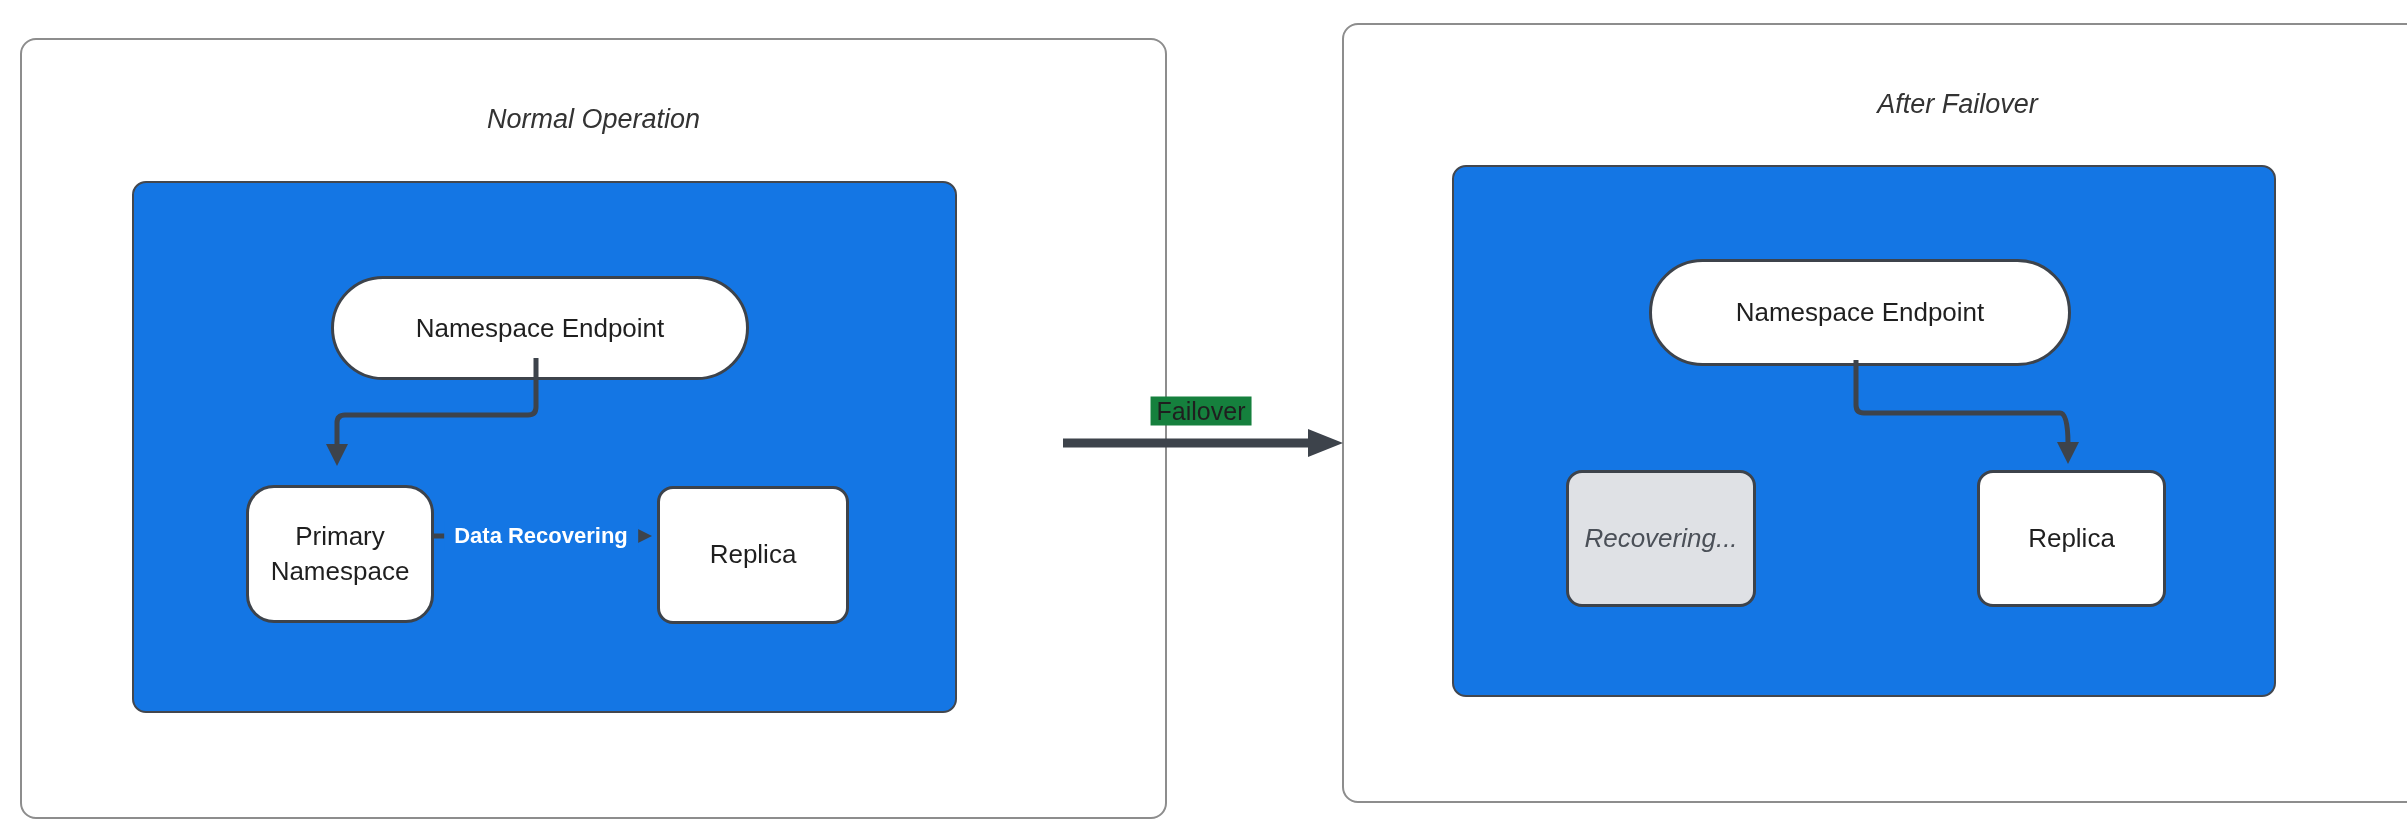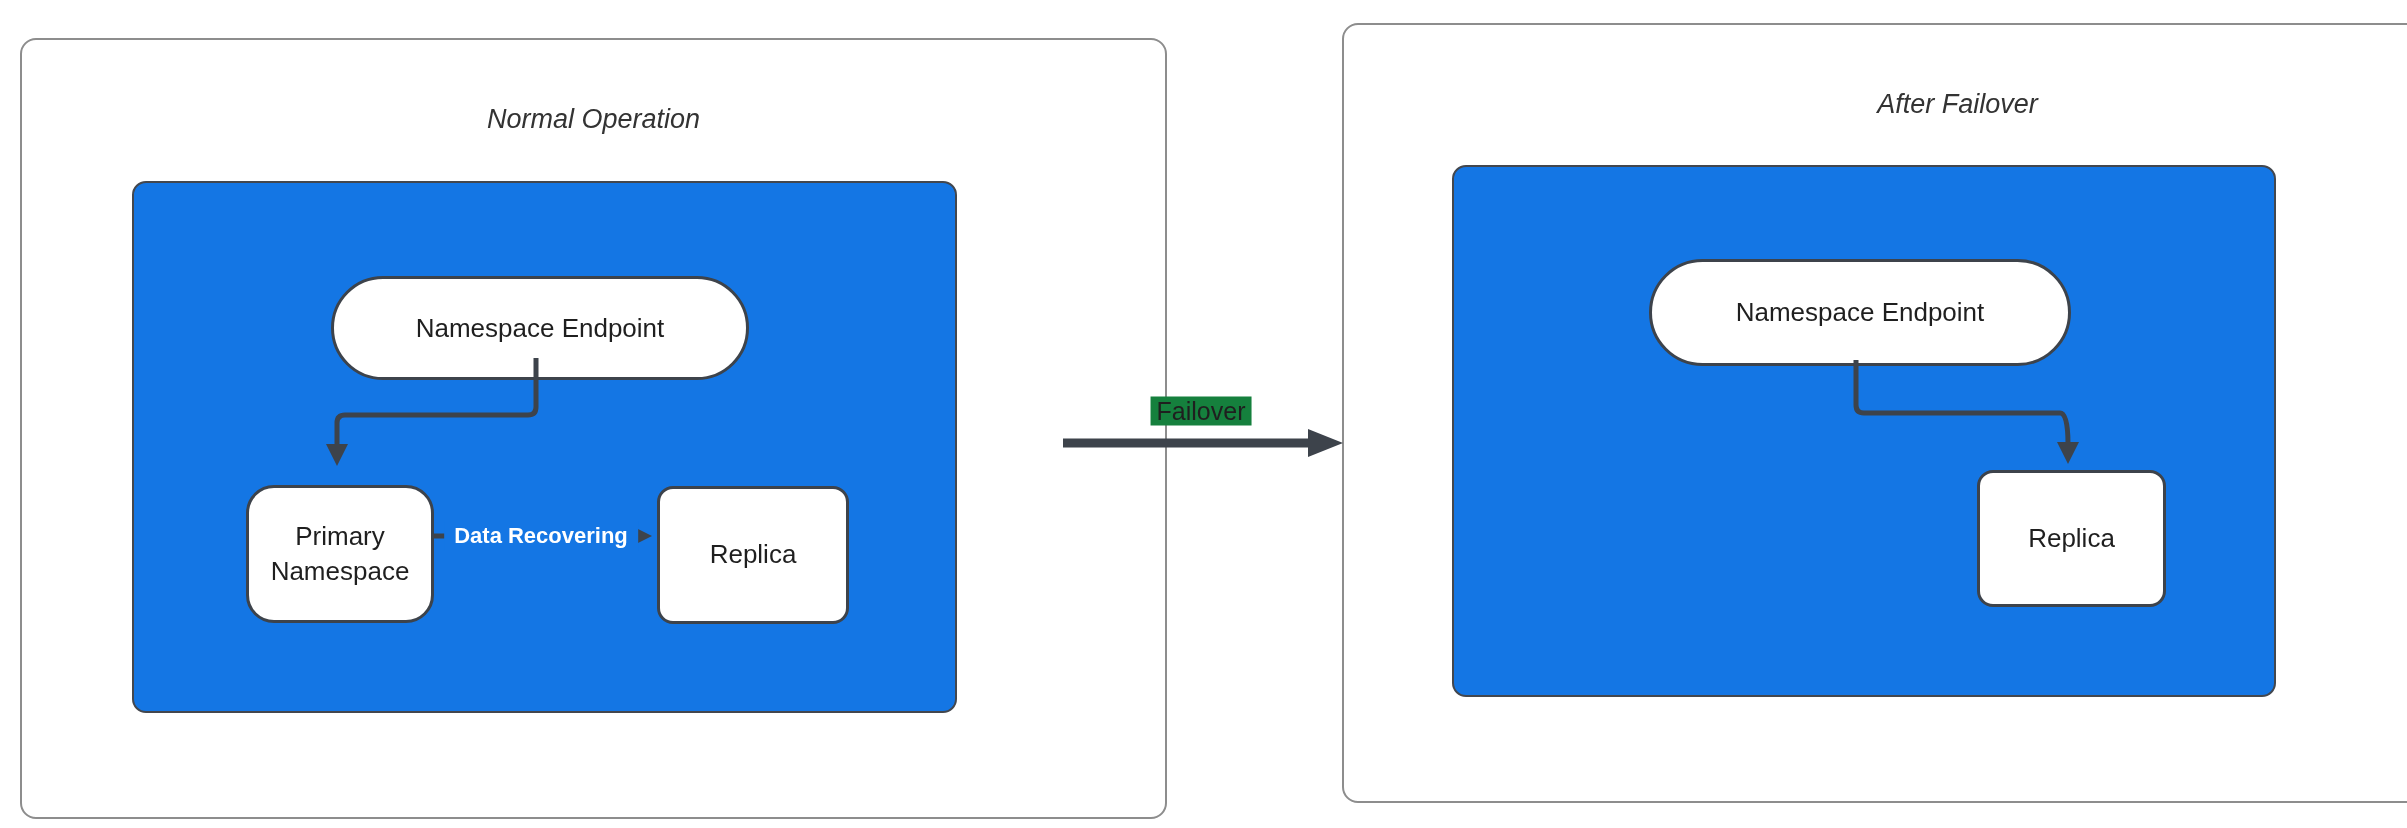--- a/index.html
+++ b/index.html
@@ -117,20 +117,23 @@
     </div>
   </div>
 </div>
 
 <div class="panel panel-right">
   <div class="panel-title">After Failover</div>
   <div class="cluster">
     <div class="pill">
       <span>Namespace Endpoint</span>
     </div>
+    <div class="node recovering node-recovering">
+      <span>Recovering...</span>
+    </div>
     <div class="node node-replica-right">
       <span>Replica</span>
     </div>
   </div>
 </div>
 
 <svg class="edge-svg" viewBox="0 0 2407 828" xmlns="http://www.w3.org/2000/svg">
 
   <path d="M536 358 L536 407 Q536 415 528 415 L345 415 Q337 415 337 423 L337 446" fill="none" stroke="#3d434b" stroke-width="5"></path>
   <polygon points="326,444 348,444 337,466" fill="#3d434b"></polygon>

